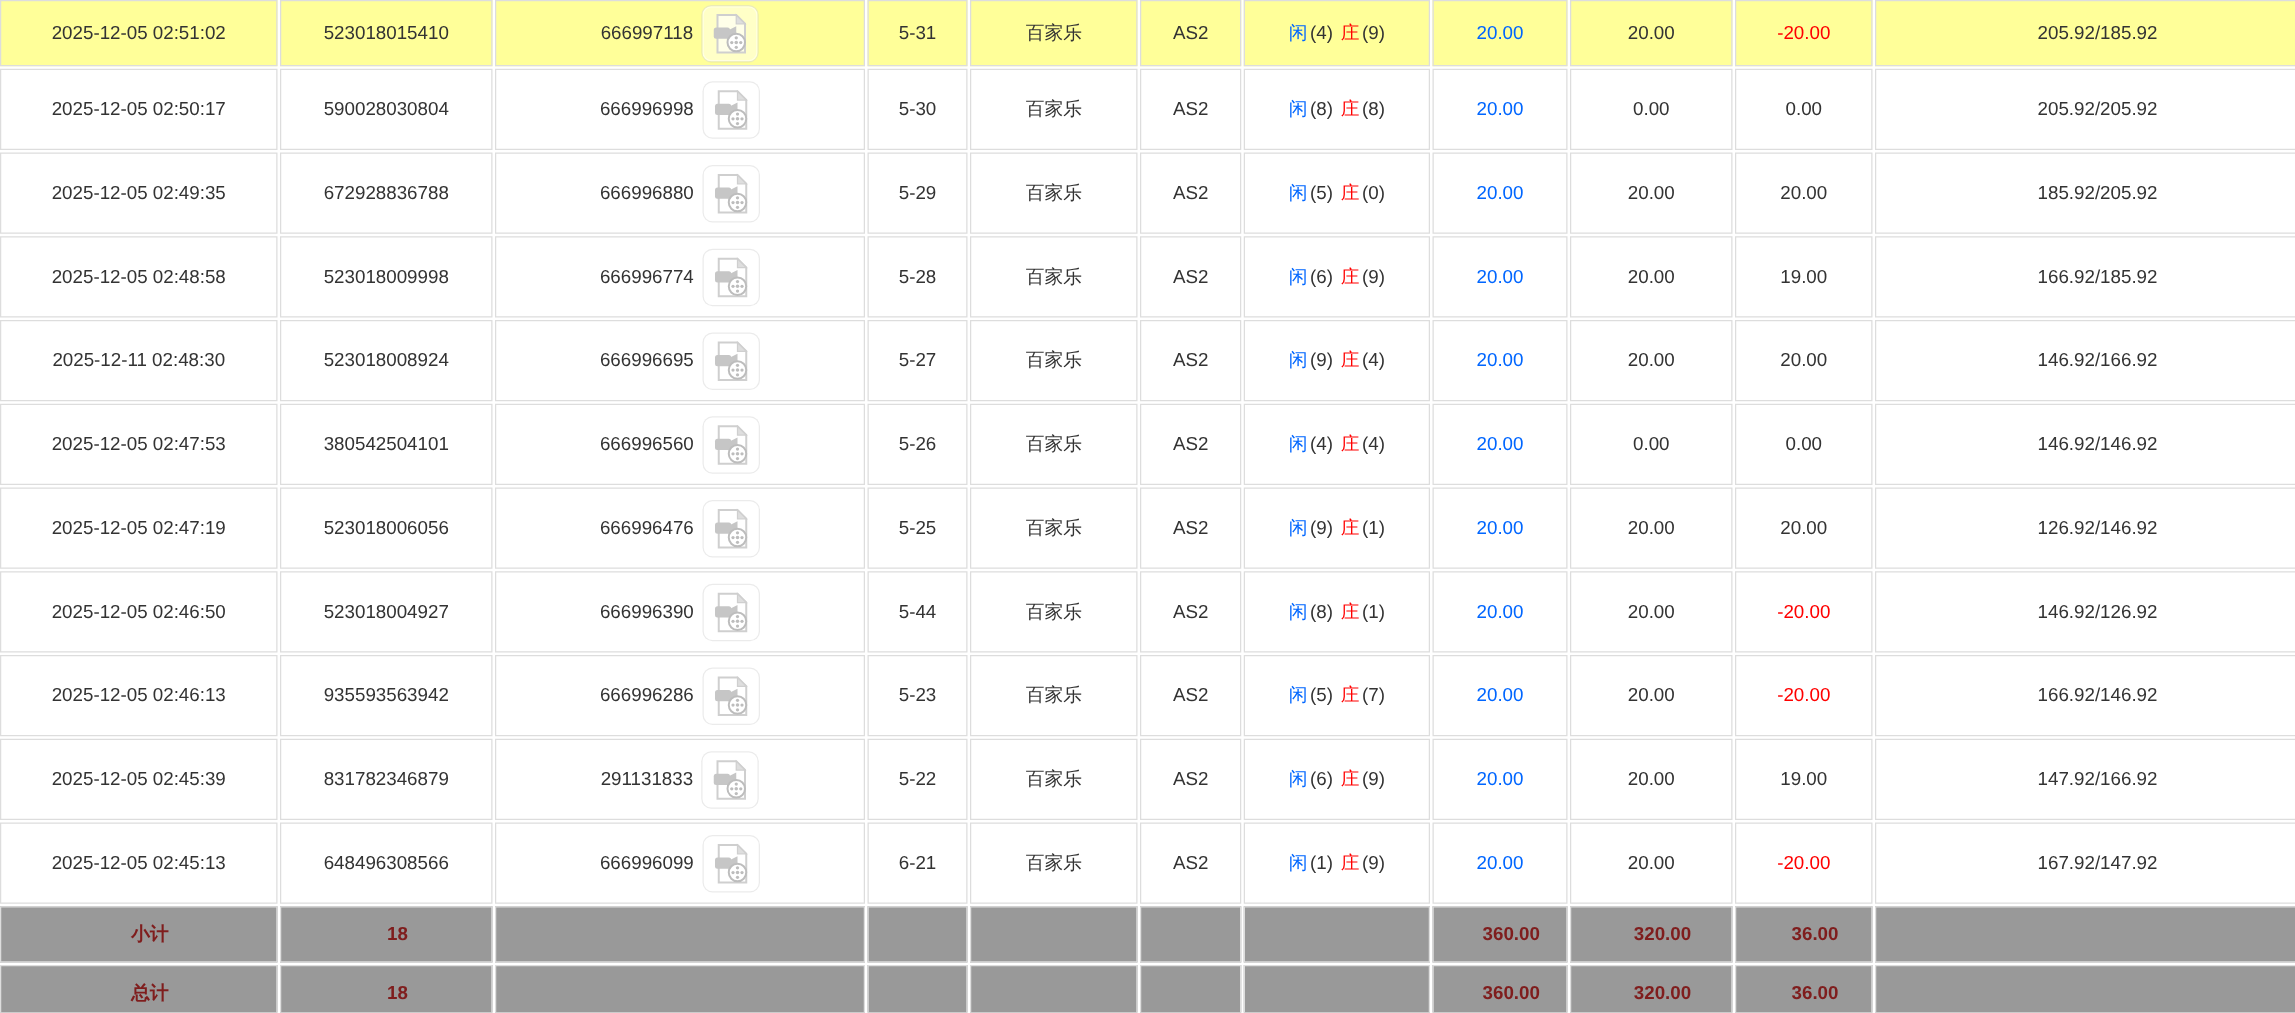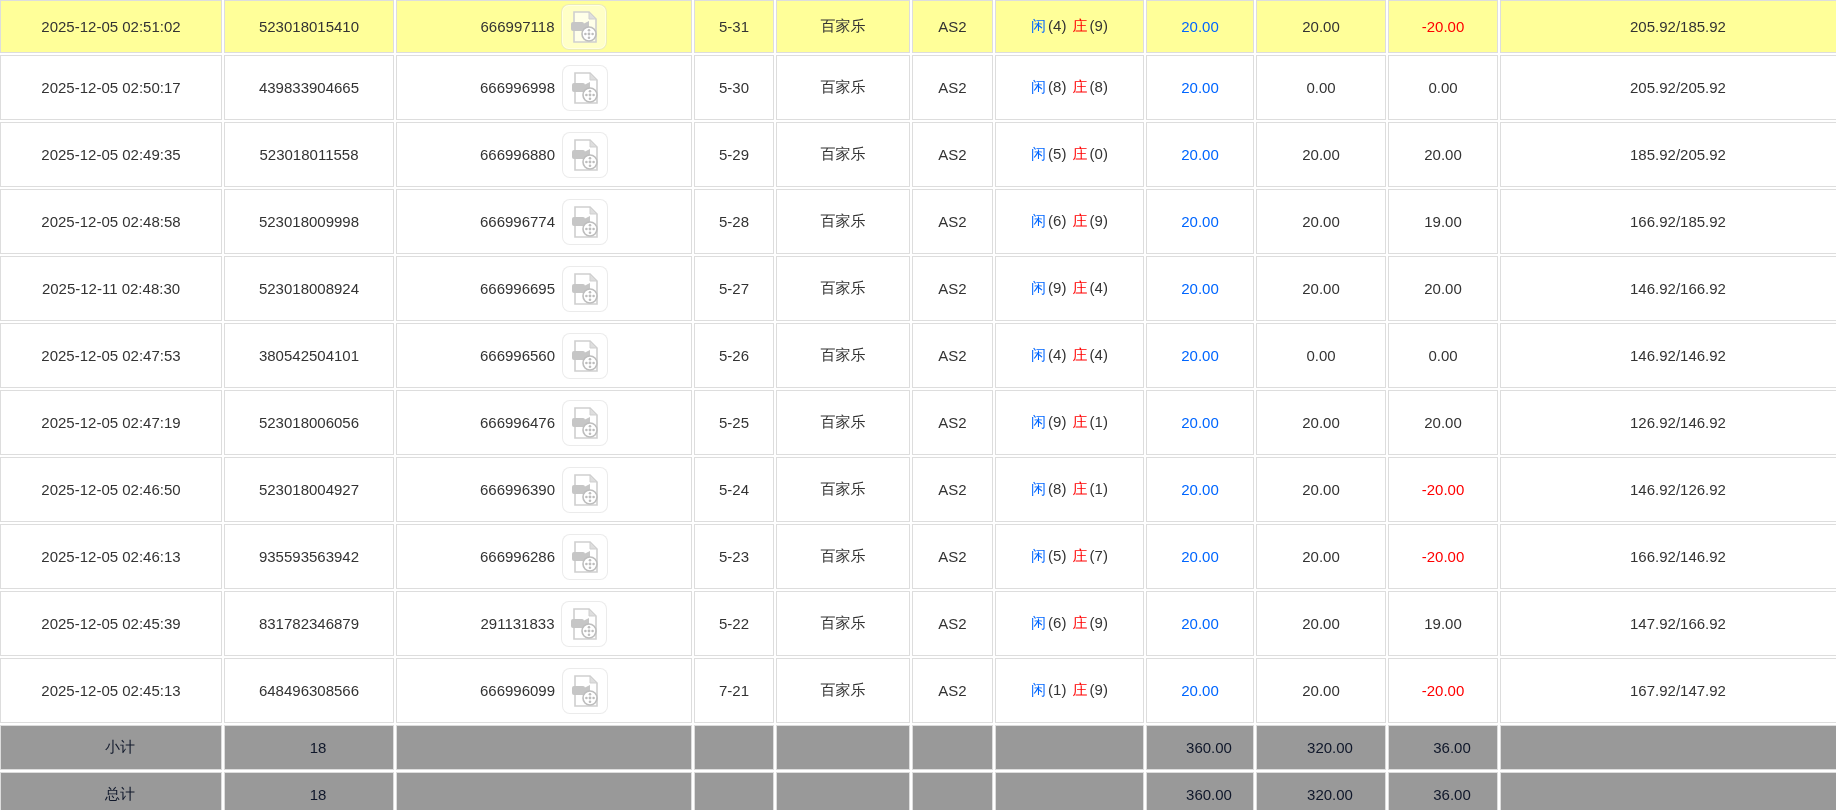--- a/index.html
+++ b/index.html
@@ -45,22 +45,22 @@
     padding:0 2px;
     overflow:hidden;
     white-space:nowrap;
   }
   tr.data-row{height:65px}
   tr.data-row.first{height:53px}
   tr.data-row.highlighted td{background:var(--highlight,#FFFF99)}
   tr.summary-row{height:45px}
   tr.summary-row td{
     background:var(--summary-bg,#999);
-    color:#0f172a;
-    font-weight:normal;
+    color:#7f1d1d;
+    font-weight:bold;
     padding-left:20px;
   }
   .blue{color:var(--blue,#06f)}
   .red{color:var(--red,#f00)}
   .gameno-wrap{
     display:flex;
     align-items:center;
     justify-content:center;
     gap:7px;
   }
@@ -123,21 +123,21 @@
         <td><span>百家乐</span></td>
         <td><span>AS2</span></td>
         <td class="result-cell"><span class="blue">闲</span><span>(4)</span> <span class="red">庄</span><span>(9)</span></td>
         <td><span class="blue">20.00</span></td>
         <td><span>20.00</span></td>
         <td><span class="red">-20.00</span></td>
         <td><span>205.92/185.92</span></td>
       </tr>
       <tr class="data-row">
         <td><span>2025-12-05 02:50:17</span></td>
-        <td><span>439833904665</span></td>
+        <td><span>590028030804</span></td>
         <td>
           <div class="gameno-wrap">
             <span>666996998</span>
             <button class="video-btn">
               <span>
                 <svg width="34" height="34" viewBox="0 0 34 34" xmlns="http://www.w3.org/2000/svg">
                   <path d="M7 2 h15 l7 7 v23 h-22 z" fill="rgba(255,255,255,0.6)" stroke="#cfcfcf" stroke-width="1.6"></path>
                   <path d="M22 2 l7 7 h-7 z" fill="#dedede" stroke="#cfcfcf" stroke-width="1"></path>
                   <rect x="4" y="12" width="13" height="9" rx="2" fill="#c6c6c6"></rect>
                   <polygon points="16,14 22,11 22,22 16,19" fill="#c6c6c6"></polygon>
@@ -156,21 +156,21 @@
         <td><span>百家乐</span></td>
         <td><span>AS2</span></td>
         <td class="result-cell"><span class="blue">闲</span><span>(8)</span> <span class="red">庄</span><span>(8)</span></td>
         <td><span class="blue">20.00</span></td>
         <td><span>0.00</span></td>
         <td><span>0.00</span></td>
         <td><span>205.92/205.92</span></td>
       </tr>
       <tr class="data-row">
         <td><span>2025-12-05 02:49:35</span></td>
-        <td><span>523018011558</span></td>
+        <td><span>672928836788</span></td>
         <td>
           <div class="gameno-wrap">
             <span>666996880</span>
             <button class="video-btn">
               <span>
                 <svg width="34" height="34" viewBox="0 0 34 34" xmlns="http://www.w3.org/2000/svg">
                   <path d="M7 2 h15 l7 7 v23 h-22 z" fill="rgba(255,255,255,0.6)" stroke="#cfcfcf" stroke-width="1.6"></path>
                   <path d="M22 2 l7 7 h-7 z" fill="#dedede" stroke="#cfcfcf" stroke-width="1"></path>
                   <rect x="4" y="12" width="13" height="9" rx="2" fill="#c6c6c6"></rect>
                   <polygon points="16,14 22,11 22,22 16,19" fill="#c6c6c6"></polygon>
@@ -343,21 +343,21 @@
                   <circle cx="22" cy="24" r="1.4" fill="#bdbdbd"></circle>
                   <circle cx="22" cy="20.2" r="1.3" fill="#bdbdbd"></circle>
                   <circle cx="22" cy="27.8" r="1.3" fill="#bdbdbd"></circle>
                   <circle cx="18.4" cy="24" r="1.3" fill="#bdbdbd"></circle>
                   <circle cx="25.6" cy="24" r="1.3" fill="#bdbdbd"></circle>
                 </svg>
               </span>
             </button>
           </div>
         </td>
-        <td><span>5-24</span></td>
+        <td><span>5-44</span></td>
         <td><span>百家乐</span></td>
         <td><span>AS2</span></td>
         <td class="result-cell"><span class="blue">闲</span><span>(8)</span> <span class="red">庄</span><span>(1)</span></td>
         <td><span class="blue">20.00</span></td>
         <td><span>20.00</span></td>
         <td><span class="red">-20.00</span></td>
         <td><span>146.92/126.92</span></td>
       </tr>
       <tr class="data-row">
         <td><span>2025-12-05 02:46:13</span></td>
@@ -442,21 +442,21 @@
                   <circle cx="22" cy="24" r="1.4" fill="#bdbdbd"></circle>
                   <circle cx="22" cy="20.2" r="1.3" fill="#bdbdbd"></circle>
                   <circle cx="22" cy="27.8" r="1.3" fill="#bdbdbd"></circle>
                   <circle cx="18.4" cy="24" r="1.3" fill="#bdbdbd"></circle>
                   <circle cx="25.6" cy="24" r="1.3" fill="#bdbdbd"></circle>
                 </svg>
               </span>
             </button>
           </div>
         </td>
-        <td><span>7-21</span></td>
+        <td><span>6-21</span></td>
         <td><span>百家乐</span></td>
         <td><span>AS2</span></td>
         <td class="result-cell"><span class="blue">闲</span><span>(1)</span> <span class="red">庄</span><span>(9)</span></td>
         <td><span class="blue">20.00</span></td>
         <td><span>20.00</span></td>
         <td><span class="red">-20.00</span></td>
         <td><span>167.92/147.92</span></td>
       </tr>
       <tr class="summary-row">
         <td><span>小计</span></td>

